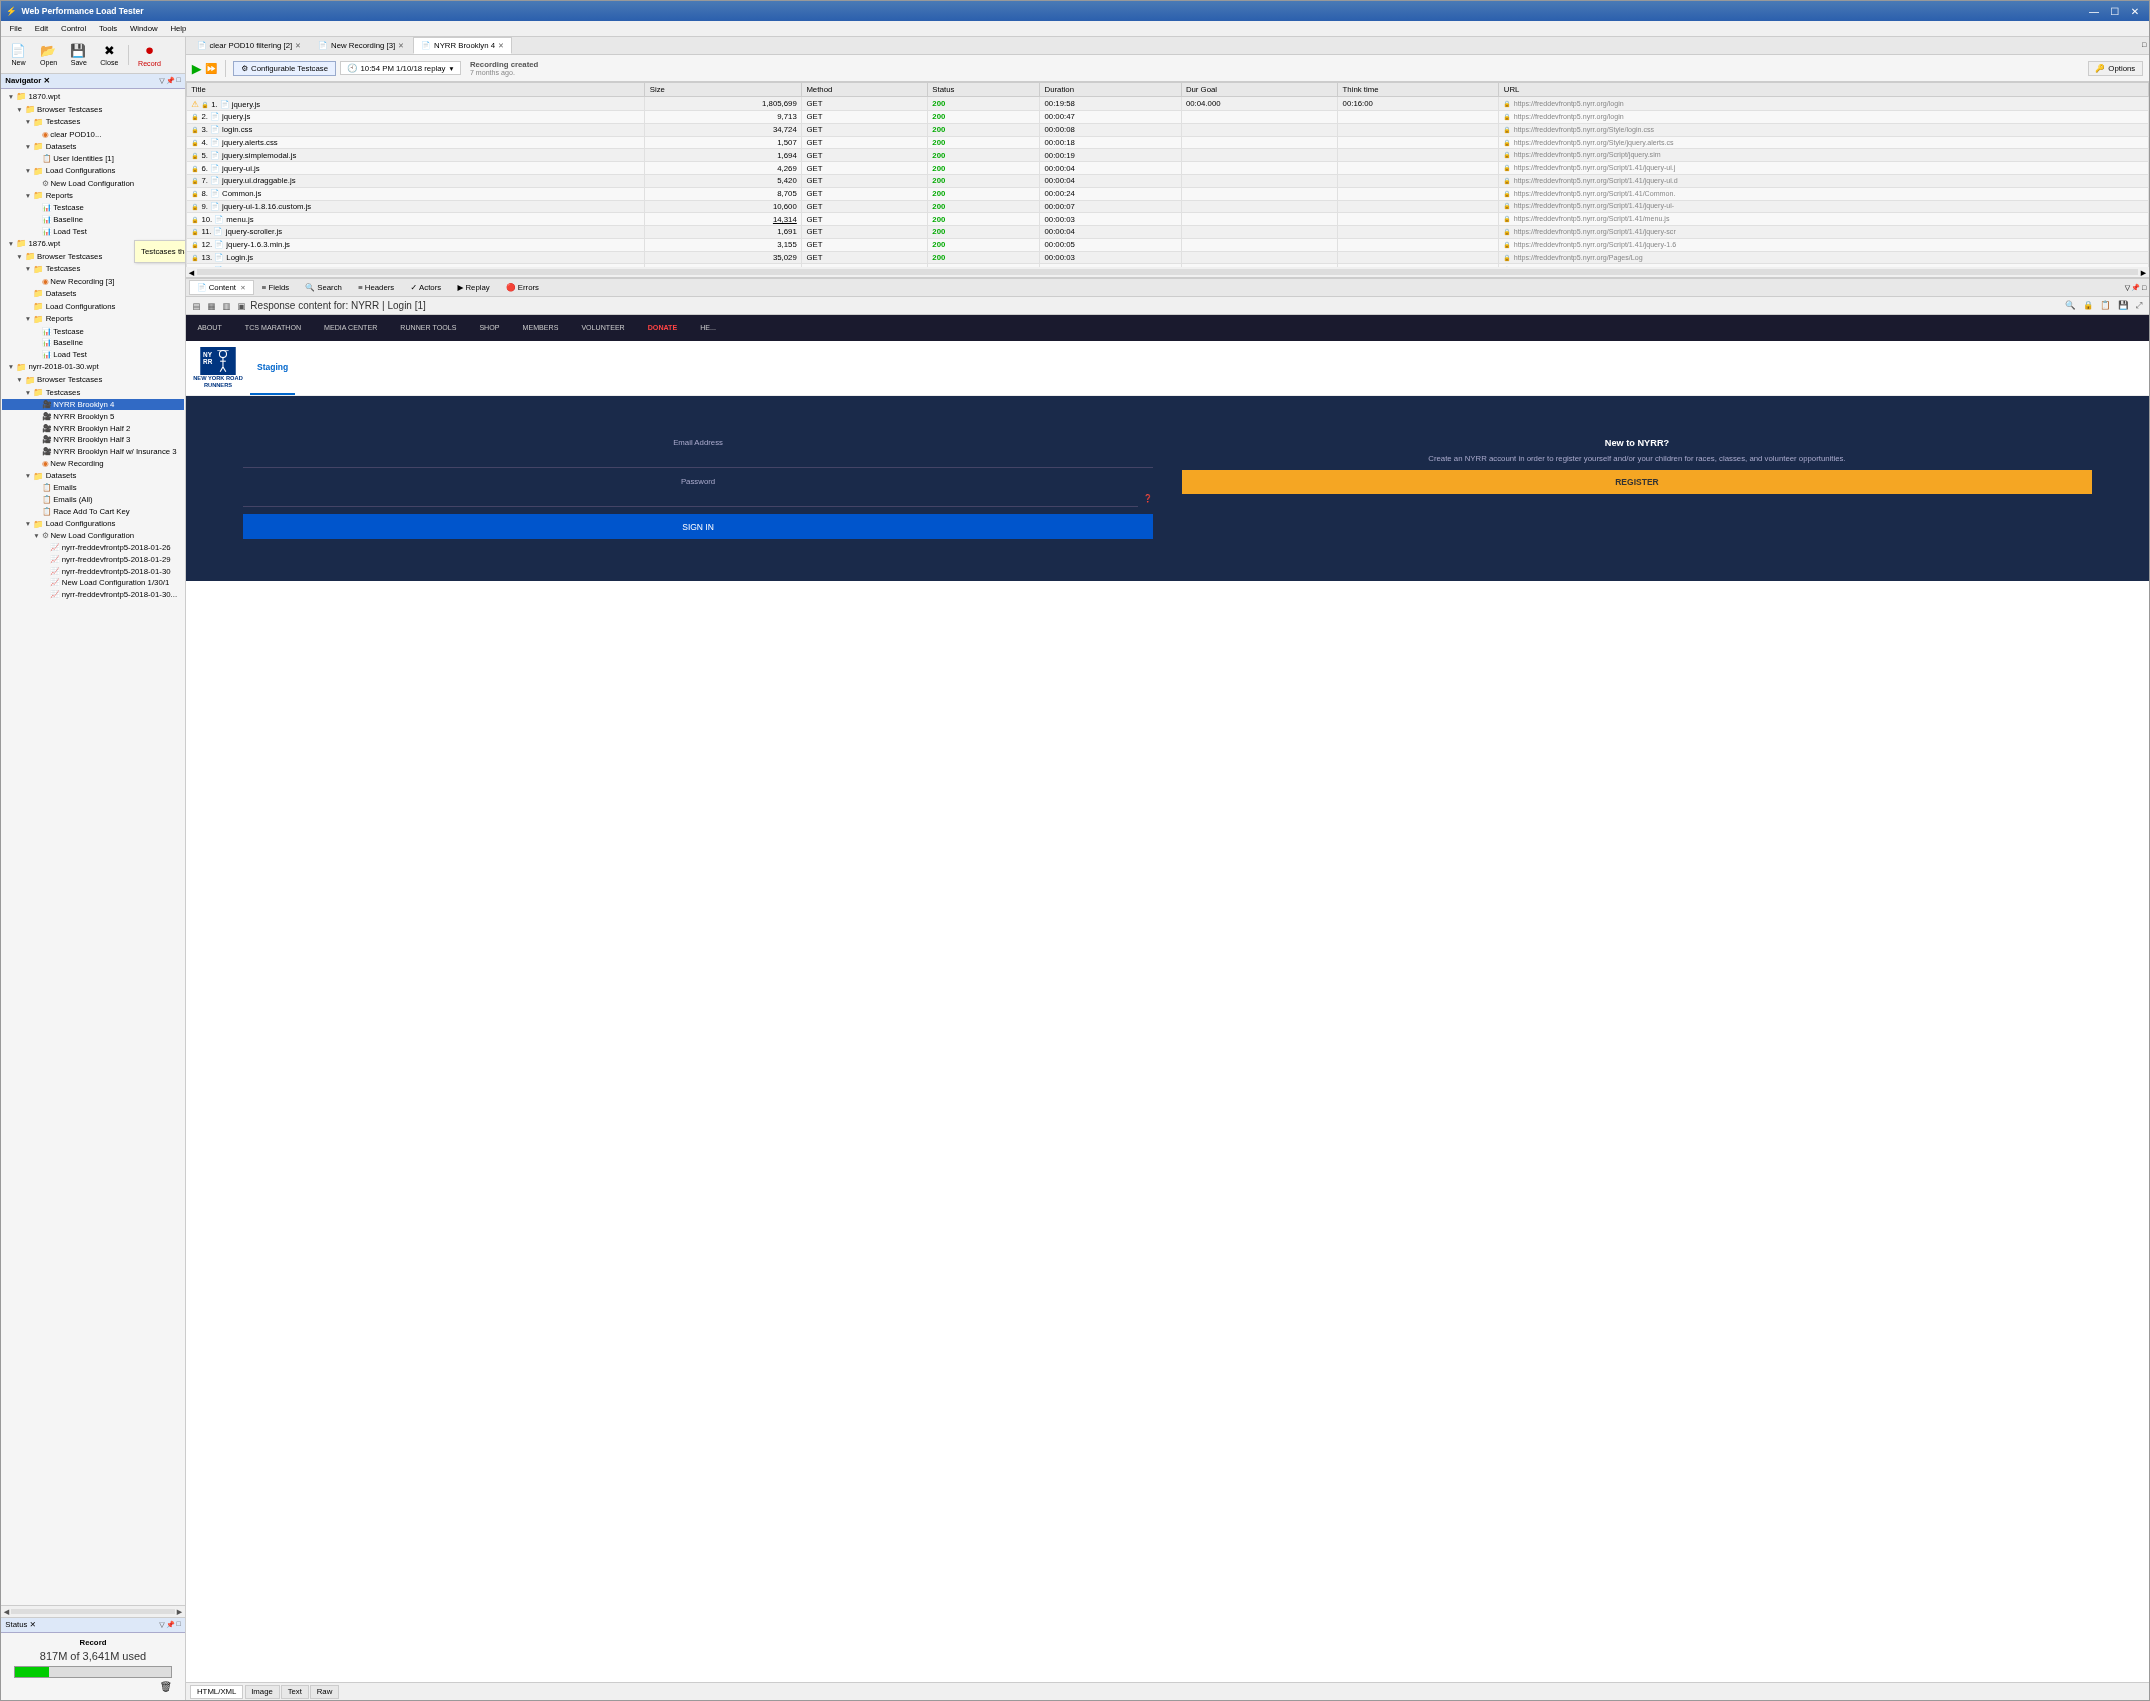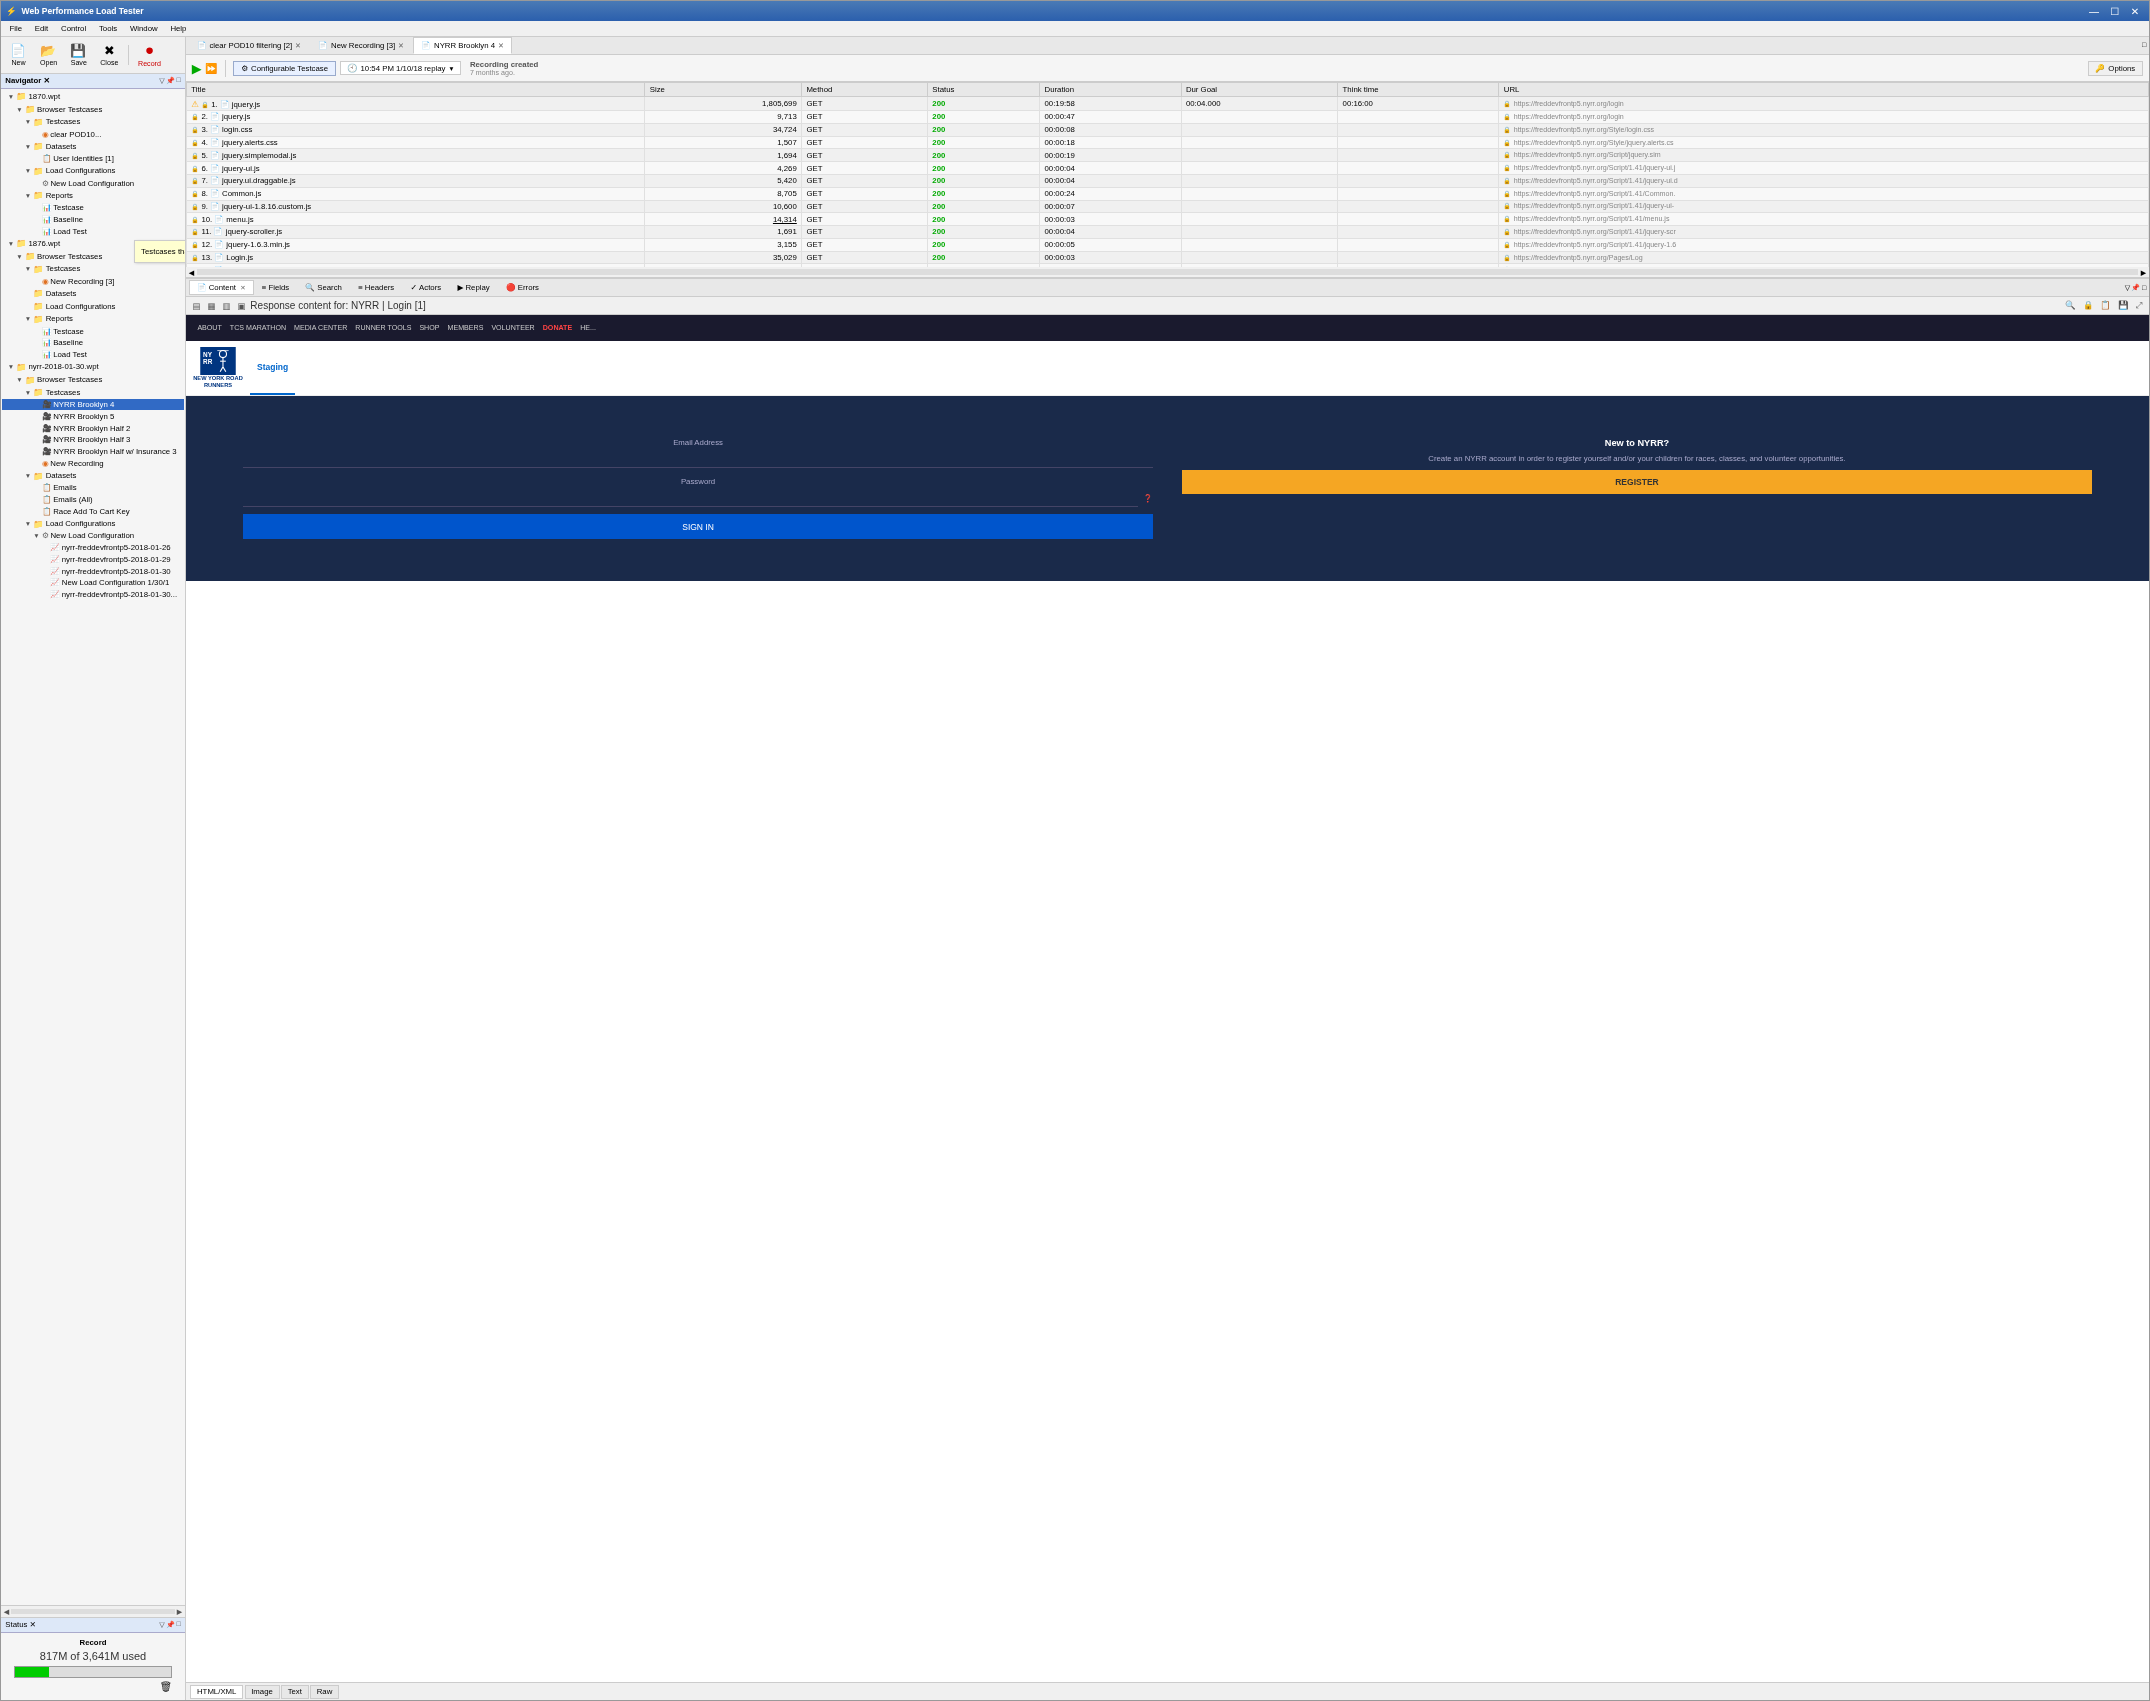--- a/index.html
+++ b/index.html
@@ -83,21 +83,21 @@
     .bottom-tab.active { background: white; border-color: #ccc; }
     .tab-icon { font-size: 7.8px; }
 
     
     .preview-area { flex: 1; overflow: hidden; display: flex; flex-direction: column; }
     .preview-toolbar { background: #f0f0f0; border-bottom: 0.7px solid #ccc; padding: 1.4px 4.3px; display: flex; align-items: center; gap: 2.8px; height: 18.5px; }
     .preview-icon-btn { font-size: 8.5px; cursor: pointer; color: #555; padding: 0.7px 2.1px; }
     .preview-label { font-size: 10px; color: #333; }
 
     .nyrr-preview { flex: 1; overflow-y: auto; background: white; }
-    .nyrr-nav { background: #1a1a2e; display: flex; align-items: center; padding: 0 11.4px; height: 25.6px; gap: 8px; }
+    .nyrr-nav { background: #1a1a2e; display: flex; align-items: center; padding: 0 11.4px; height: 25.6px; gap: 23px; }
     .nyrr-nav-item { color: #ccc; font-size: 7.1px; cursor: pointer; padding: 2.8px 0; }
     .nyrr-donate { color: #ff4444; font-weight: bold; }
     .nyrr-header { display: flex; align-items: stretch; background: white; border-bottom: 1.4px solid #eee; }
     .nyrr-logo { width: 64px; padding: 5.7px; display: flex; align-items: center; justify-content: center; }
     .nyrr-logo-text { font-size: 5.7px; font-weight: bold; color: #003580; text-align: center; line-height: 1.2; }
     .nyrr-menu { display: flex; align-items: stretch; flex: 1; }
     .nyrr-menu-item { padding: 5.7px 7.1px; font-size: 7.1px; font-weight: bold; color: #333; cursor: pointer; border-bottom: 2.1px solid transparent; display: flex; align-items: center; }
     .nyrr-menu-item.staging { color: #0066cc; border-bottom-color: #0066cc; font-size: 8.5px; }
     .nyrr-dropdown-content { display: flex; gap: 0; }
     .nyrr-dd-item { padding: 8.5px 11.4px; color: white; font-size: 7.8px; font-weight: bold; cursor: pointer; border-right: 0.7px solid rgba(255,255,255,0.1); }

